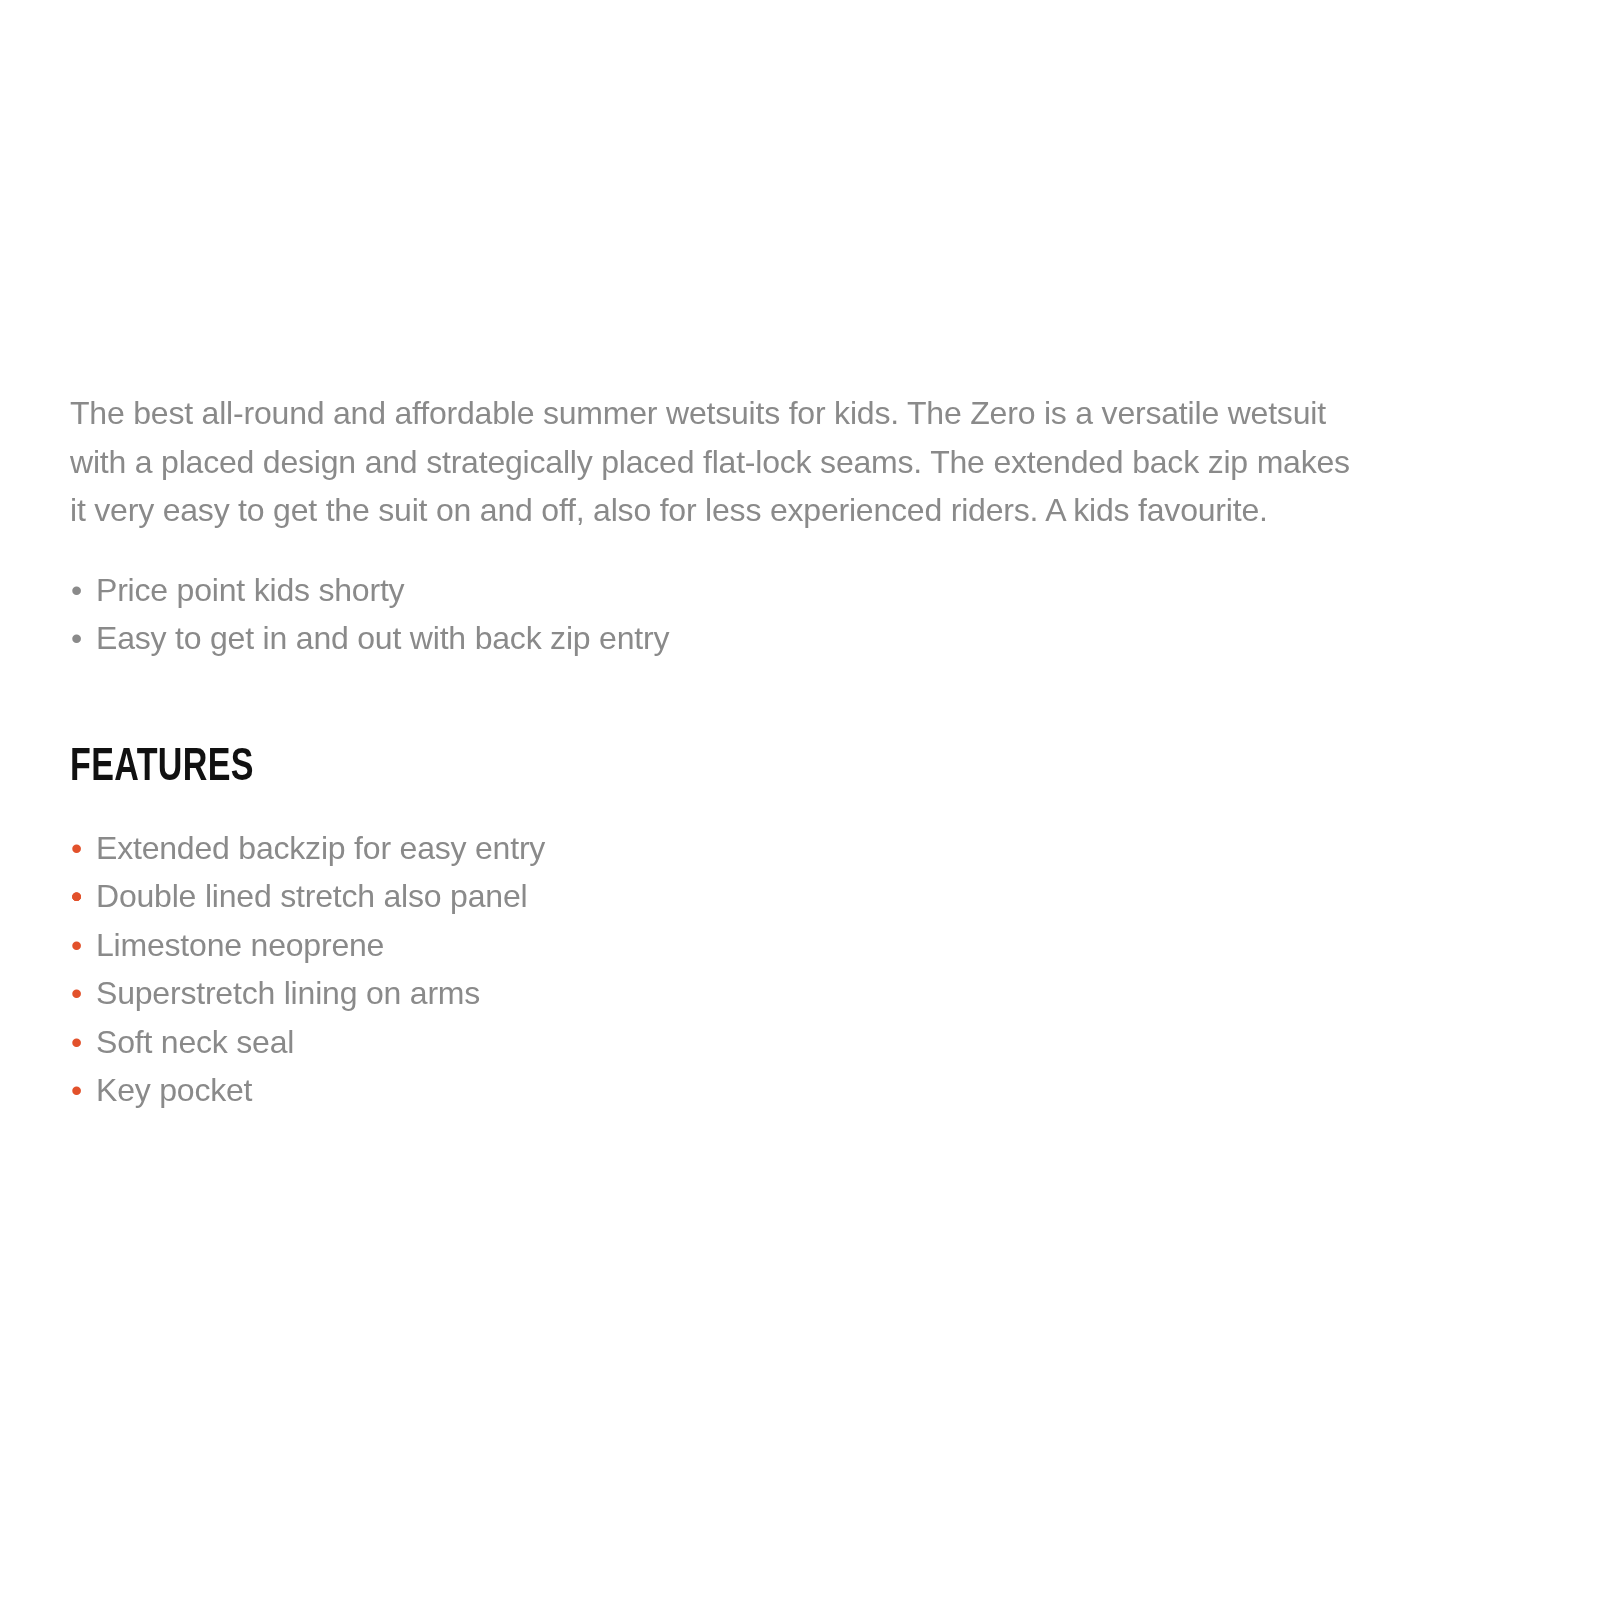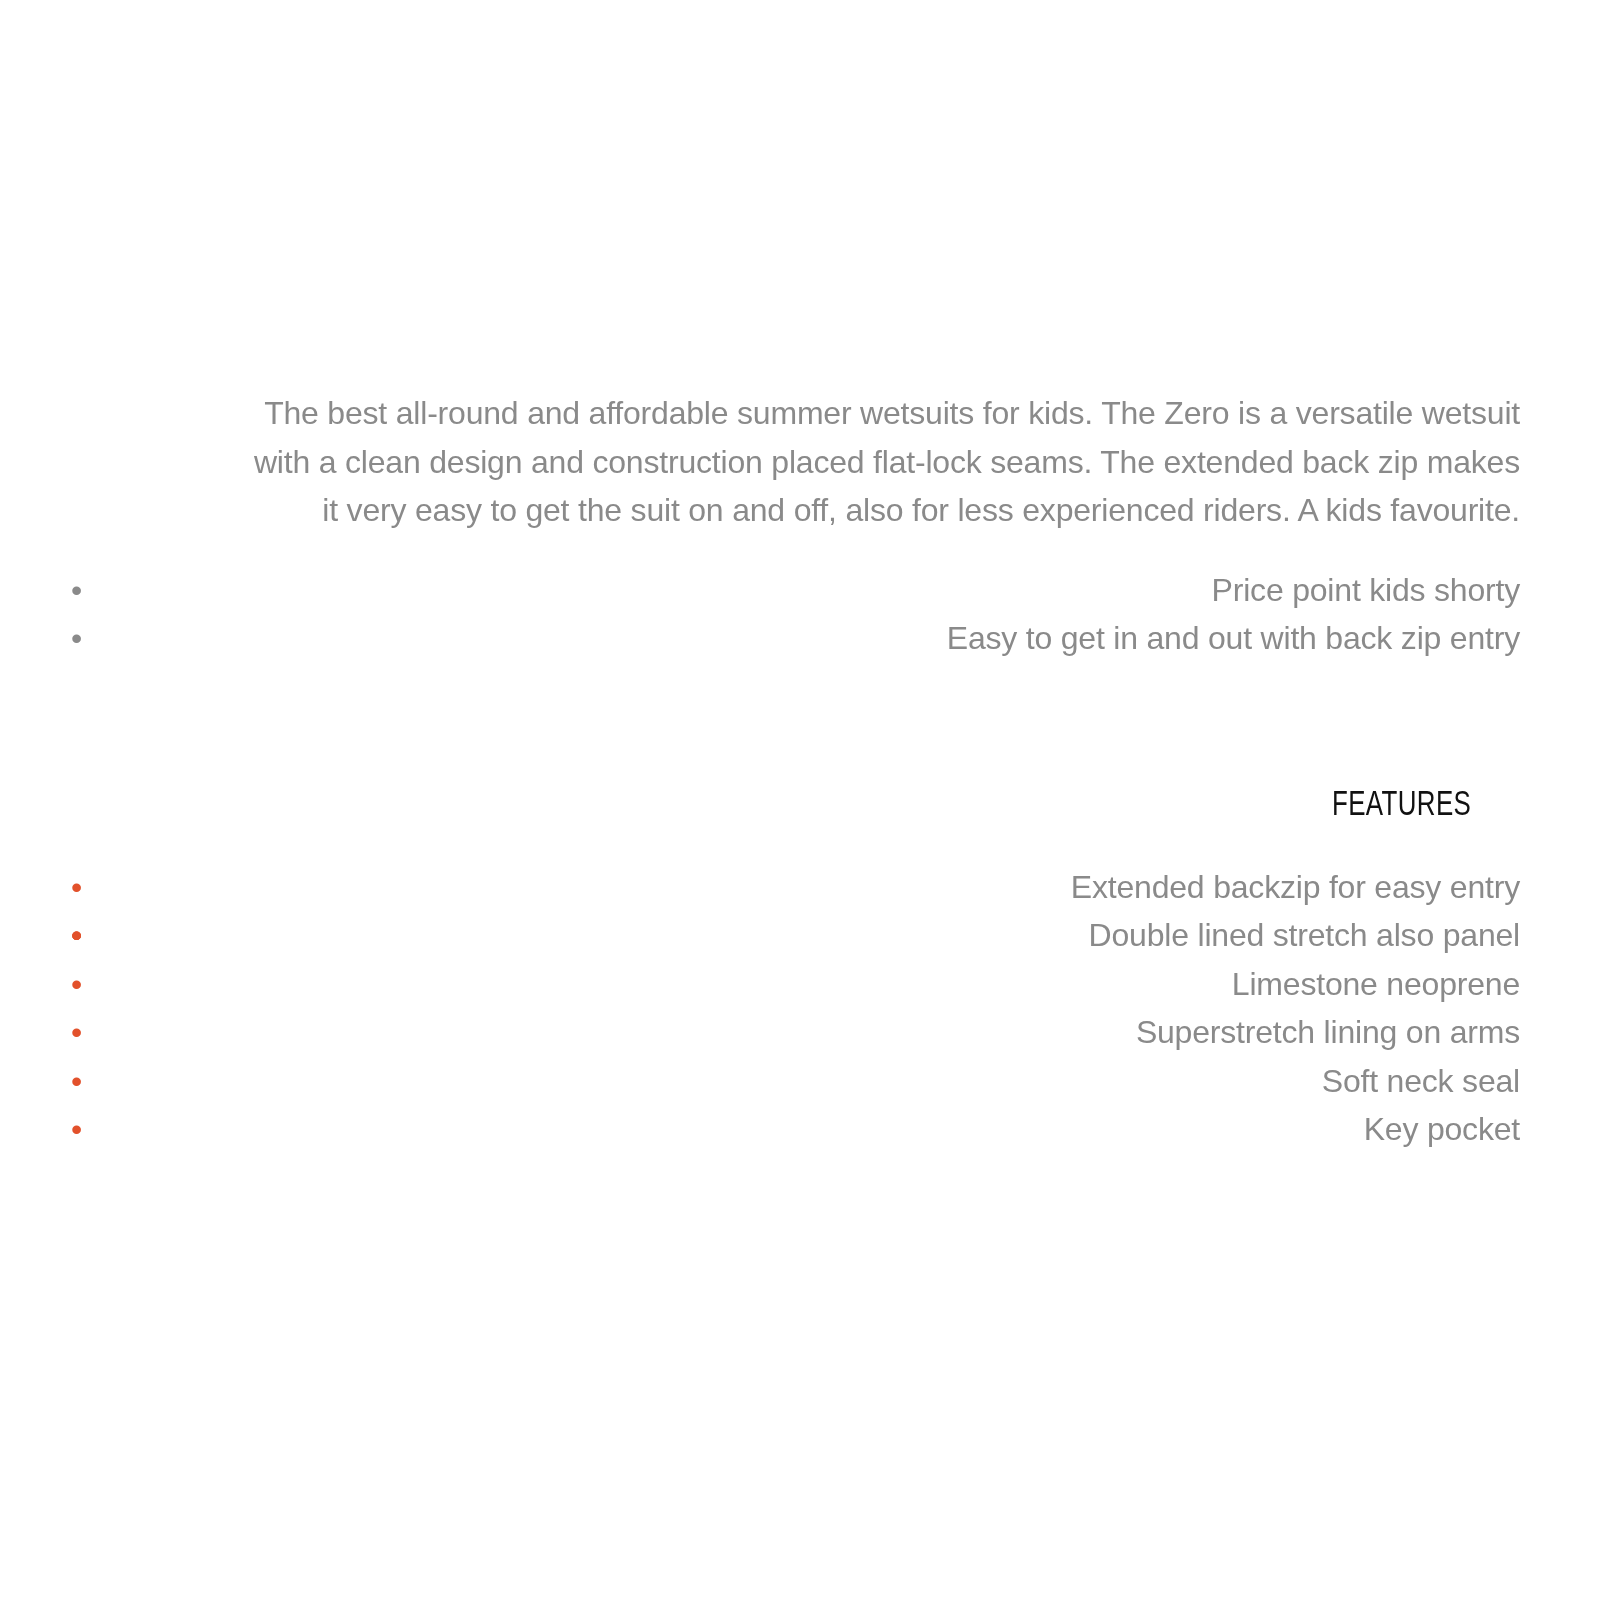--- a/index.html
+++ b/index.html
@@ -7,21 +7,20 @@
     width: 1600px;
     height: 1600px;
     background: var(--page-background, #ffffff);
     font-family: "Liberation Sans", sans-serif;
     overflow: hidden;
   }
   .content {
     box-sizing: border-box;
     width: 1600px;
     padding: 389px 80px 0 70px;
-    text-align: right;
   }
   .description { margin: 0; }
   .description .line {
     font-size: 32px;
     line-height: 48.5px;
     letter-spacing: -0.2px;
     color: var(--body-text, #8a8a8a);
     white-space: nowrap;
   }
   ul { list-style: none; margin: 0; padding: 0; }
@@ -35,43 +34,43 @@
     white-space: nowrap;
   }
   .bullet {
     position: absolute;
     left: 1px;
     top: 0;
     color: var(--highlight-bullet, #8a8a8a);
   }
   .highlights { margin-top: 31px; }
   .features-heading {
-    margin: 114px 0 0 0;
+    margin: 75px 0 0 0;
     line-height: 52px;
-    font-size: 35px;
-    font-weight: normal;
+    font-size: 46px;
+    font-weight: bold;
     letter-spacing: 0.5px;
     color: var(--heading-text, #111111);
   }
   .features-heading .squeeze {
     display: inline-block;
     transform: scaleX(0.74);
     transform-origin: 0 50%;
   }
   .features { margin-top: 34px; }
   .features .bullet { color: var(--feature-bullet, #e2512b); }
 </style>
 </head>
 <body>
 
 <div class="content">
 
   <div class="description">
     <div class="line">The best all-round and affordable summer wetsuits for kids. The Zero is a versatile wetsuit</div>
-    <div class="line">with a clean design and construction placed flat-lock seams. The extended back zip makes</div>
+    <div class="line">with a placed design and strategically placed flat-lock seams. The extended back zip makes</div>
     <div class="line">it very easy to get the suit on and off, also for less experienced riders. A kids favourite.</div>
   </div>
 
   <ul class="highlights">
     <li class="item">
       <span class="bullet">•</span>
       <span>Price point kids shorty</span>
     </li>
     <li class="item">
       <span class="bullet">•</span>

